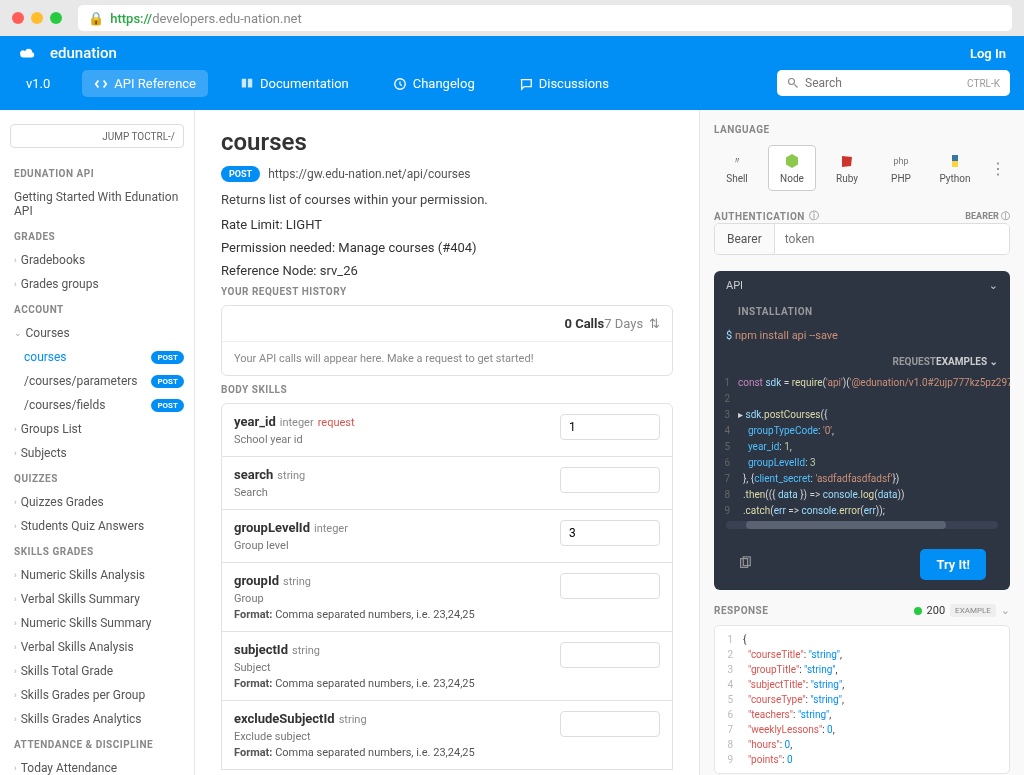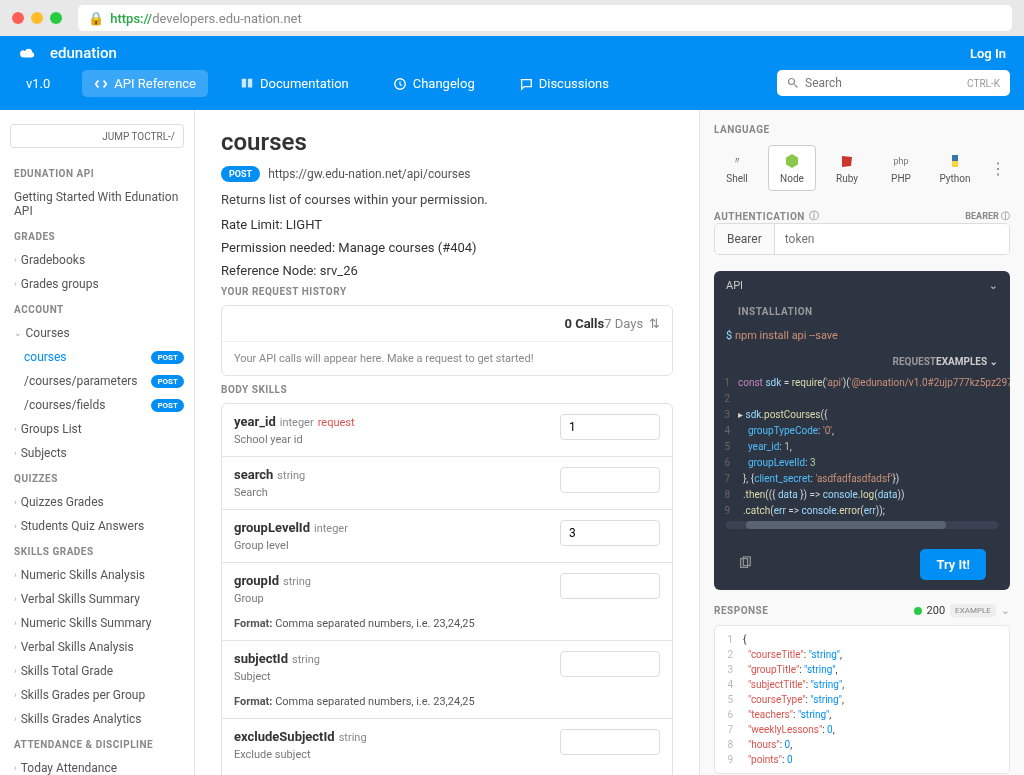--- a/index.html
+++ b/index.html
@@ -47,21 +47,21 @@
 .history-top{display:flex;justify-content:flex-end;padding:10px 12px;border-bottom:1px solid #eee;font-size:13px}
 .history-top .right{color:#888;display:flex;align-items:center;gap:6px}
 .history-msg{padding:10px 12px;font-size:11px;color:#888}
 .param{border:1px solid #e2e2e2;border-top:none;padding:10px 12px;display:flex;gap:12px}
 .param:first-of-type{border-top:1px solid #e2e2e2;border-radius:6px 6px 0 0}
 .param-info{flex:1}
 .param-name{font-size:13px}
 .param-name .type{color:#888;font-size:11px;margin-left:4px}
 .param-name .req{color:#d9534f;font-size:11px;margin-left:4px}
 .param-desc{font-size:11px;color:#777;margin-top:4px}
-.param-fmt{font-size:11px;color:#555;margin-top:12px}
+.param-fmt{font-size:11px;color:#555;margin-top:3px}
 .param input{width:100px;border:1px solid #ddd;border-radius:4px;padding:5px 8px;font-size:12px}
 .right-panel{width:325px;background:#f9f9f9;border-left:1px solid #e5e5e5;overflow-y:auto;padding:14px 14px}
 .rp-label{font-size:10px;font-weight:700;color:#888;letter-spacing:.5px;margin-bottom:10px;display:flex;align-items:center;gap:4px}
 .langs{display:flex;gap:8px;margin-bottom:18px;align-items:center}
 .lang{flex:1;text-align:center;padding:6px 2px;border-radius:4px;cursor:pointer;font-size:10px;color:#555}
 .lang.active{border:1px solid #ccc;background:#fff}
 .lang-icon{height:18px;margin-bottom:3px;display:flex;align-items:center;justify-content:center}
 .more{color:#888;cursor:pointer;font-size:16px;padding:0 4px}
 .auth-row{display:flex;justify-content:space-between;align-items:center;margin-bottom:0}
 .auth-type{font-size:9px;color:#888;font-weight:700}

